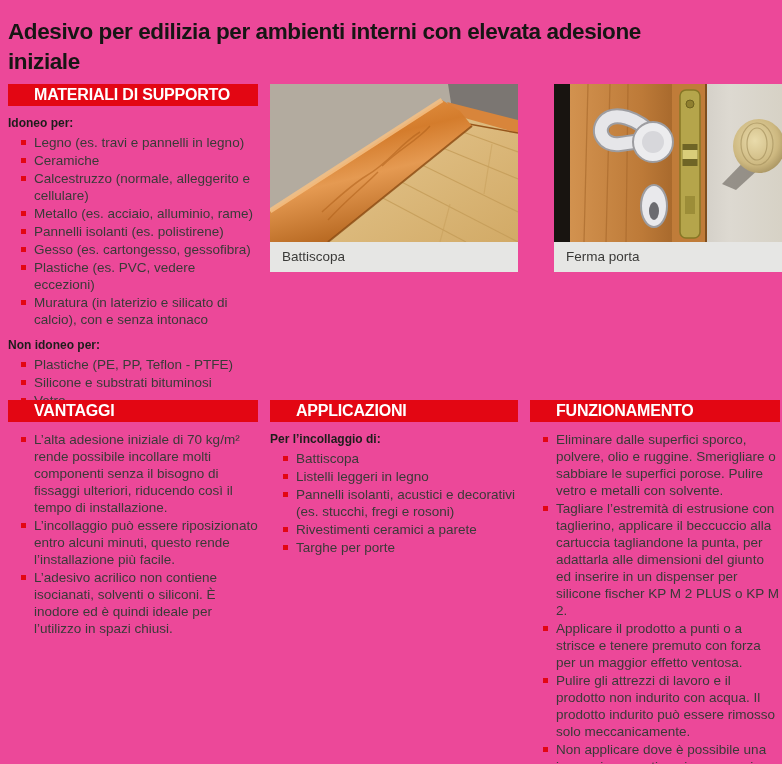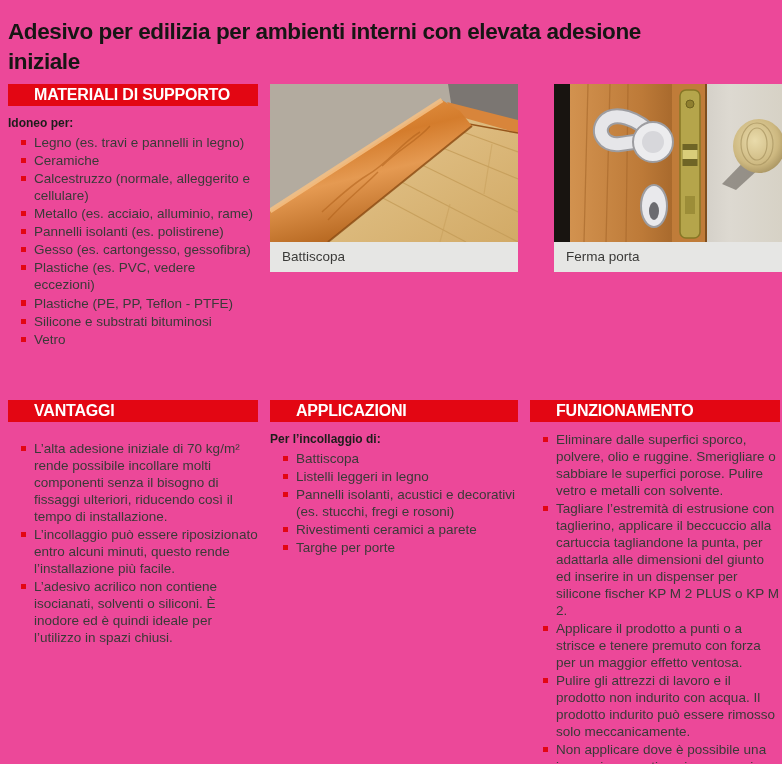--- a/index.html
+++ b/index.html
@@ -54,22 +54,23 @@
     <div class="section-header">MATERIALI DI SUPPORTO</div>
     <div class="subhead">Idoneo per:</div>
     <ul class="body-list">
       <li><span class="bullet"></span><span>Legno (es. travi e pannelli in legno)</span></li>
       <li><span class="bullet"></span><span>Ceramiche</span></li>
       <li><span class="bullet"></span><span>Calcestruzzo (normale, alleggerito e cellulare)</span></li>
       <li><span class="bullet"></span><span>Metallo (es. acciaio, alluminio, rame)</span></li>
       <li><span class="bullet"></span><span>Pannelli isolanti (es. polistirene)</span></li>
       <li><span class="bullet"></span><span>Gesso (es. cartongesso, gessofibra)</span></li>
       <li><span class="bullet"></span><span>Plastiche (es. PVC, vedere eccezioni)</span></li>
-      <li><span class="bullet"></span></li>
-    </ul>
+      <li><span class="bullet"></span><span>Muratura (in laterizio e silicato di calcio), con e senza intonaco</span></li>
+    </ul>
+    <div class="subhead">Non idoneo per:</div>
     <ul class="body-list">
       <li><span class="bullet"></span><span>Plastiche (PE, PP, Teflon - PTFE)</span></li>
       <li><span class="bullet"></span><span>Silicone e substrati bituminosi</span></li>
       <li><span class="bullet"></span><span>Vetro</span></li>
     </ul>
   </section>
 
   <figure class="figure figure-1" style="margin:0">
     <div class="figure-image">
       <svg width="248" height="158" viewBox="0 0 248 158">
@@ -160,21 +161,21 @@
         <circle cx="99" cy="58" r="11" fill="#d7d7db"></circle>
         <ellipse cx="100" cy="122" rx="13" ry="21" fill="#e9e9ec" stroke="#9d9da1" stroke-width="2"></ellipse>
         <ellipse cx="100" cy="127" rx="5" ry="9" fill="#6b6b70"></ellipse>
       </svg>
     </div>
     <figcaption class="figure-caption">Ferma porta</figcaption>
   </figure>
 
   <section class="col col-advantages">
     <div class="section-header">VANTAGGI</div>
-    <ul class="body-list" style="margin-top:18px">
+    <ul class="body-list" style="margin-top:9px">
       <li><span class="bullet"></span><span>L’alta adesione iniziale di 70 kg/m² rende possibile incollare molti componenti senza il bisogno di fissaggi ulteriori, riducendo così il tempo di installazione.</span></li>
       <li><span class="bullet"></span><span>L’incollaggio può essere riposizionato entro alcuni minuti, questo rende l’installazione più facile.</span></li>
       <li><span class="bullet"></span><span>L’adesivo acrilico non contiene isocianati, solventi o siliconi. È inodore ed è quindi ideale per l’utilizzo in spazi chiusi.</span></li>
     </ul>
   </section>
 
   <section class="col col-applications">
     <div class="section-header">APPLICAZIONI</div>
     <div class="subhead">Per l’incollaggio di:</div>
     <ul class="body-list">

